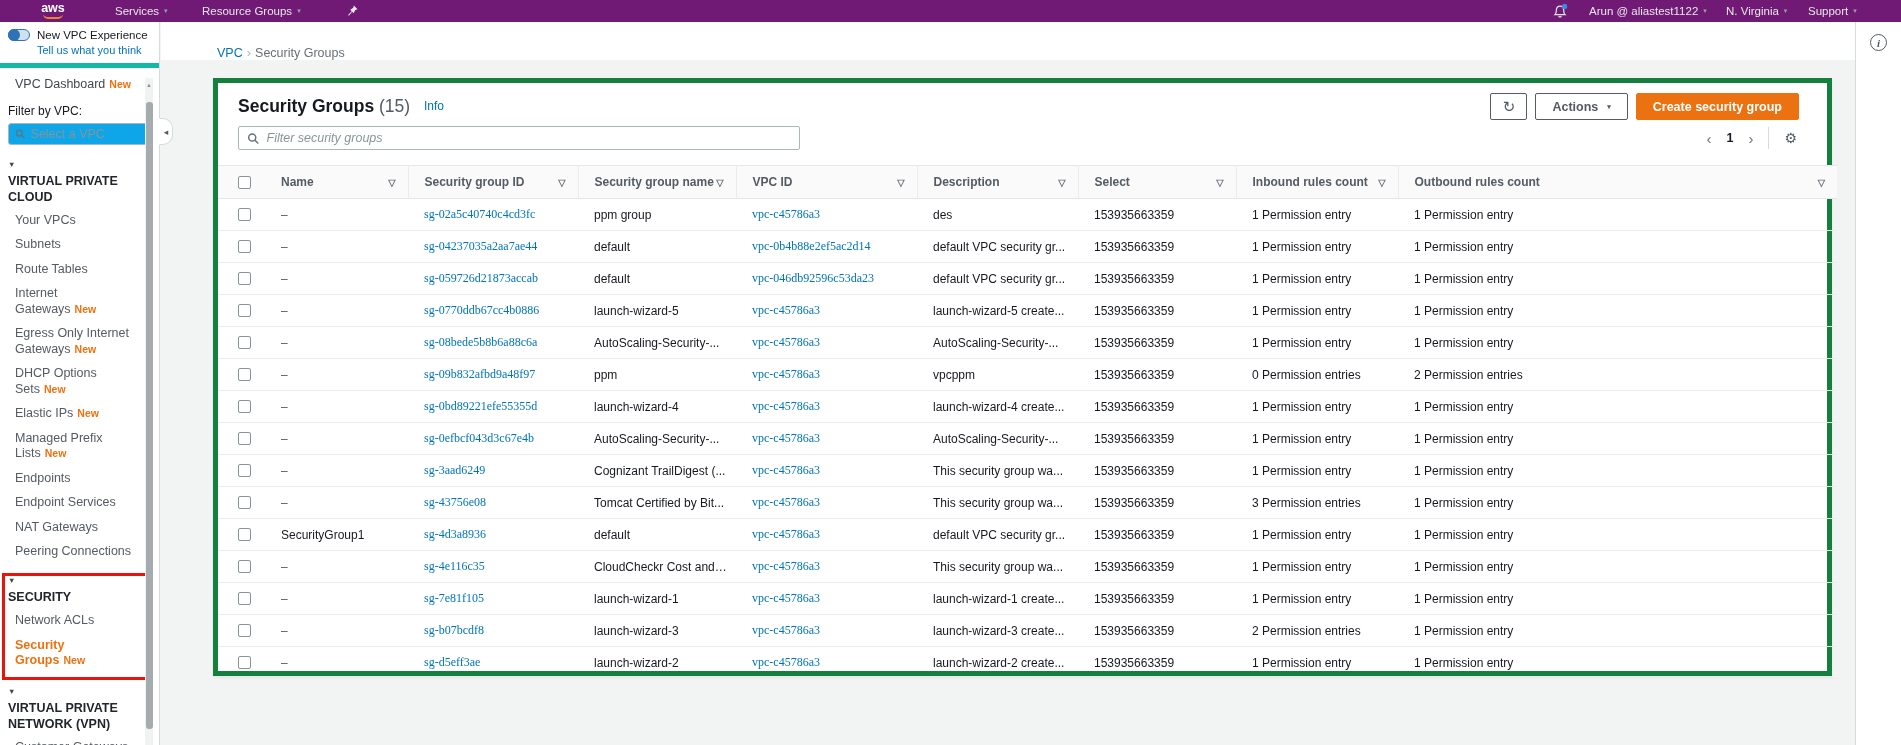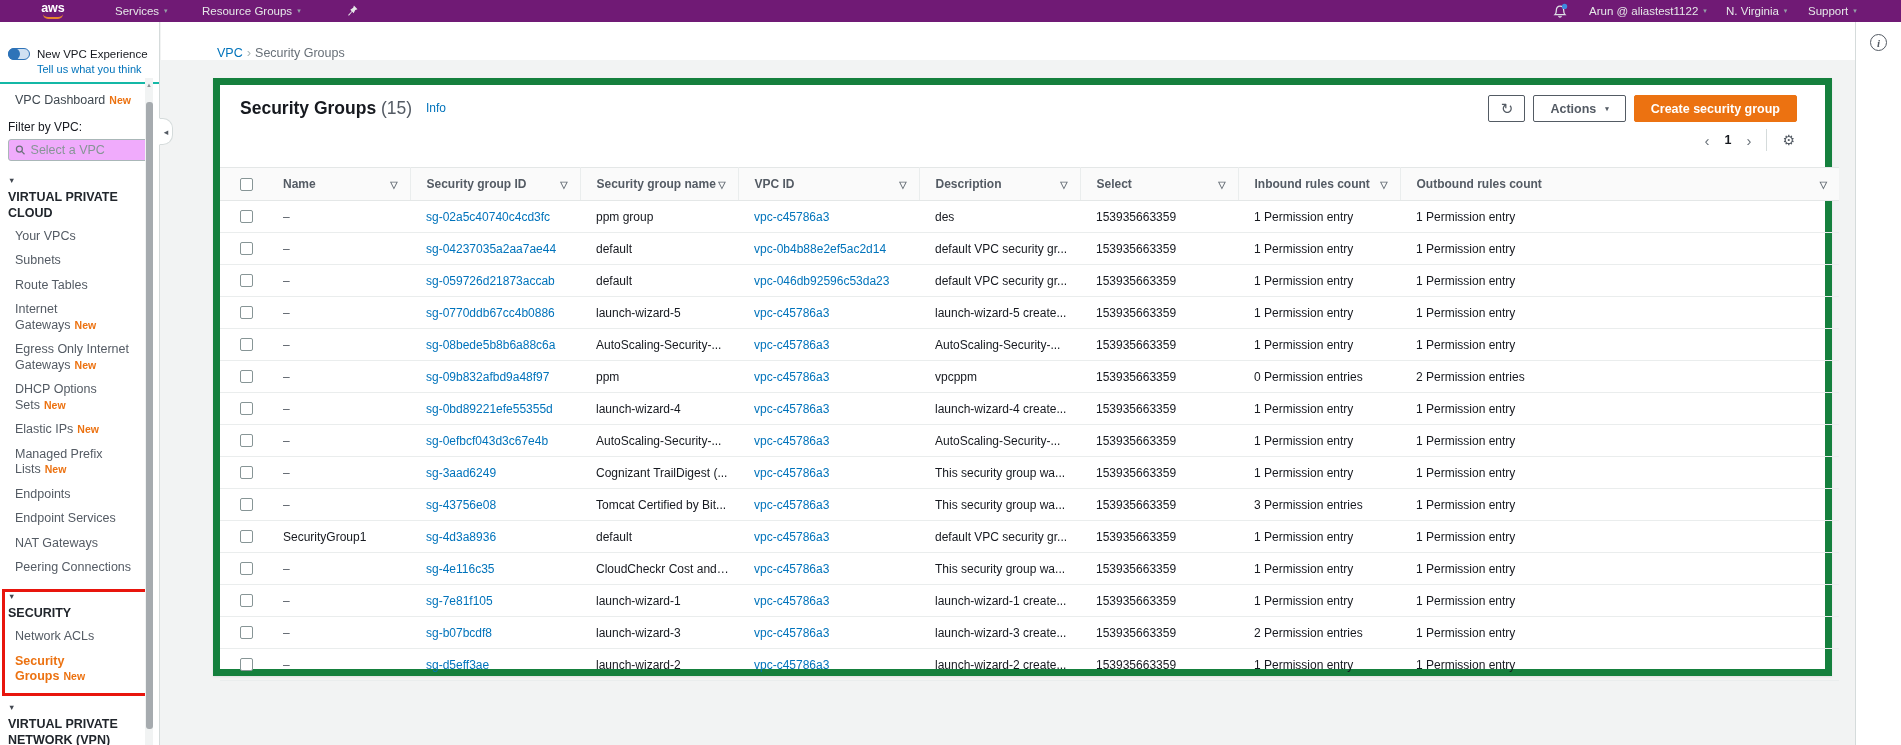--- a/index.html
+++ b/index.html
@@ -26,30 +26,30 @@
 
   
   .right-rail { position:absolute; top:22px; right:0; width:46px; bottom:0; background:#fff; border-left:1px solid #d5dbdb; }
   .info-toggle { margin:12px auto 0 auto; width:17px; height:17px; border:1.5px solid #545b64; border-radius:50%;
                  display:flex; align-items:center; justify-content:center; cursor:pointer;
                  font-family:"Liberation Serif",serif; font-style:italic; font-weight:700; font-size:11px; color:#545b64; }
 
   
   .sidebar { position:absolute; left:0; top:22px; width:160px; bottom:0; background:#fff;
              border-right:1px solid #d5dbdb; z-index:10; }
-  .exp-block { padding:26px 8px 7px 8px; border-bottom:2px solid #14b8a6; }
+  .exp-block { padding:7px 8px 7px 8px; border-bottom:5px solid #14b8a6; }
   .exp-row { display:flex; align-items:center; gap:7px; }
   .toggle { position:relative; width:22px; height:12px; border:1.5px solid #2e73b8; border-radius:7px;
             background:#cfe0f2; flex:0 0 auto; cursor:pointer; }
   .toggle .knob { position:absolute; left:-1px; top:-1.5px; width:12px; height:12px; border-radius:50%; background:#2e73b8; }
   .exp-title { font-size:11.5px; color:#16191f; }
   .exp-sub { margin:3px 0 0 29px; font-size:11px; color:#0073bb; cursor:pointer; }
   .dash-row { padding:9px 8px 0 15px; font-size:12.5px; color:#3f4850; cursor:pointer; }
   .filter-label { padding:13px 8px 0 8px; font-size:12px; color:#16191f; }
-  .vpc-select { margin:5px 8px 0 8px; height:22px; border:1px solid #aab7b8; border-radius:3px; background:#f0abfc;
+  .vpc-select { margin:5px 8px 0 8px; height:22px; border:1px solid #aab7b8; border-radius:3px; background:#0ea5e9;
                 display:flex; align-items:center; gap:5px; padding:0 6px; }
   .ghost-input { border:none; outline:none; width:100%; font-size:12.5px; color:#414750; background:transparent;
                  font-family:"Liberation Sans",sans-serif; }
   .ghost-input::placeholder { color:#879596; opacity:1; }
   .sections { padding:6px 26px 0 8px; }
   .side-caret { font-size:7.5px; color:#414750; margin:9px 0 5px 0; cursor:pointer; width:10px; }
   .side-header { font-weight:700; color:#21262c; font-size:12.5px; line-height:15.5px; margin:1px 0 3px 0; white-space:pre-line; }
   .side-item { padding:4.5px 0 4.5px 7px; font-size:12.5px; color:#545b64; line-height:15.5px; cursor:pointer; }
   .side-item .lbl { white-space:pre-line; }
   .side-item.selected { color:#ec7211; font-weight:700; }
@@ -58,21 +58,21 @@
   .red-box { position:absolute; left:-6px; right:-18px; top:-3px; bottom:-2px; border:3px solid #e8150d; pointer-events:none; }
   .side-scroll { position:absolute; top:56px; right:6px; width:8px; bottom:0; background:#f1f3f3; cursor:pointer; }
   .scroll-arrow { position:absolute; top:4px; left:0; width:8px; text-align:center; font-size:6px; color:#8d9397; }
   .scroll-thumb { position:absolute; top:24px; bottom:16px; left:0.5px; width:7px; background:#a6abaf; border-radius:3px; }
   .collapse-tab { position:absolute; right:-14px; top:96px; width:14px; height:27px; background:#fff;
                   border:1px solid #d5dbdb; border-left:1px solid #fff; border-radius:0 10px 10px 0;
                   display:flex; align-items:center; justify-content:center; font-size:9px; color:#545b64; cursor:pointer; }
 
   
   .card { position:absolute; left:213px; top:78px; width:1619px; height:598px; background:#fff;
-          border:7px solid #15803d; box-shadow:0 1px 2px rgba(0,0,0,.08); }
+          border:5px solid #15803d; box-shadow:0 1px 2px rgba(0,0,0,.08); }
   .panel-title { position:absolute; left:20px; top:13px; font-size:17.5px; font-weight:700; color:#16191f; white-space:nowrap; }
   .panel-count { font-weight:400; color:#545b64; }
   .info-link { font-size:12px; font-weight:400; color:#0073bb; margin-left:9px; cursor:pointer; vertical-align:2px; }
   .head-buttons { position:absolute; right:28px; top:10px; display:flex; gap:8px; }
   .btn { height:27px; border:1px solid #545b64; border-radius:2px; background:#fff; color:#545b64;
          font-weight:700; font-size:12.5px; display:flex; align-items:center; padding:0 16px; gap:9px;
          cursor:pointer; font-family:"Liberation Sans",sans-serif; }
   .btn.icon-only { width:37px; padding:0; justify-content:center; font-size:15px; font-weight:400; }
   .btn.primary { background:#ec7211; border-color:#ec7211; color:#fff; }
   .btn .nav-caret { color:#545b64; font-size:7px; }
@@ -91,21 +91,21 @@
   .sg th { height:33px; background:#fafafa; border-top:1px solid #e4e7e7; border-bottom:1px solid #e4e7e7;
            border-right:1px solid #eaeded; padding:0 12px 0 16px; text-align:left; }
   .sg th:first-child, .sg th:last-child { border-right:none; }
   .hwrap { display:flex; justify-content:space-between; align-items:center; }
   .hlabel { font-size:12px; font-weight:700; color:#545b64; white-space:nowrap; }
   .ficon { font-size:9.5px; color:#687078; cursor:pointer; }
   .sg td { height:32px; border-bottom:1px solid #eaeded; padding:0 8px 0 16px; font-size:12px; color:#16191f;
            white-space:nowrap; overflow:hidden; text-overflow:ellipsis; }
   .sg th.cb, .sg td.cb { padding:0 0 0 20px; }
   .checkbox { width:13px; height:13px; border:1px solid #879596; border-radius:2px; background:#fff; cursor:pointer; }
-  .cell-link { color:#0073bb; cursor:pointer; text-decoration:none; }
+  .cell-link { color:#0073bb; cursor:pointer; text-decoration:none;font-family:Liberation Serif, serif; }
   .dash { color:#545b64; }
 </style>
 </head>
 <body>
 
 <div class="topnav">
   <div class="aws-logo">
     <span class="aws-text">aws</span>
     <span class="aws-smile"></span>
   </div>
@@ -234,20 +234,27 @@
     </button>
     <button class="btn">
       <span>Actions</span>
       <span class="nav-caret">▾</span>
     </button>
     <button class="btn primary">
       <span>Create security group</span>
     </button>
   </div>
   <div class="filter-row">
+    <div class="search-box">
+      <svg width="13" height="13" viewBox="0 0 12 12">
+        <circle cx="5" cy="5" r="3.4" fill="none" stroke="#687078" stroke-width="1.4"></circle>
+        <line x1="7.6" y1="7.6" x2="10.8" y2="10.8" stroke="#687078" stroke-width="1.4"></line>
+      </svg>
+      <input class="ghost-input" placeholder="Filter security groups" style="">
+    </div>
     <div class="pager">
       <span class="pg-chev">‹</span>
       <span class="pg-num">1</span>
       <span class="pg-chev">›</span>
       <span class="pg-sep"></span>
       <span class="gear">⚙</span>
     </div>
   </div>
   <table class="sg">
     <colgroup>

